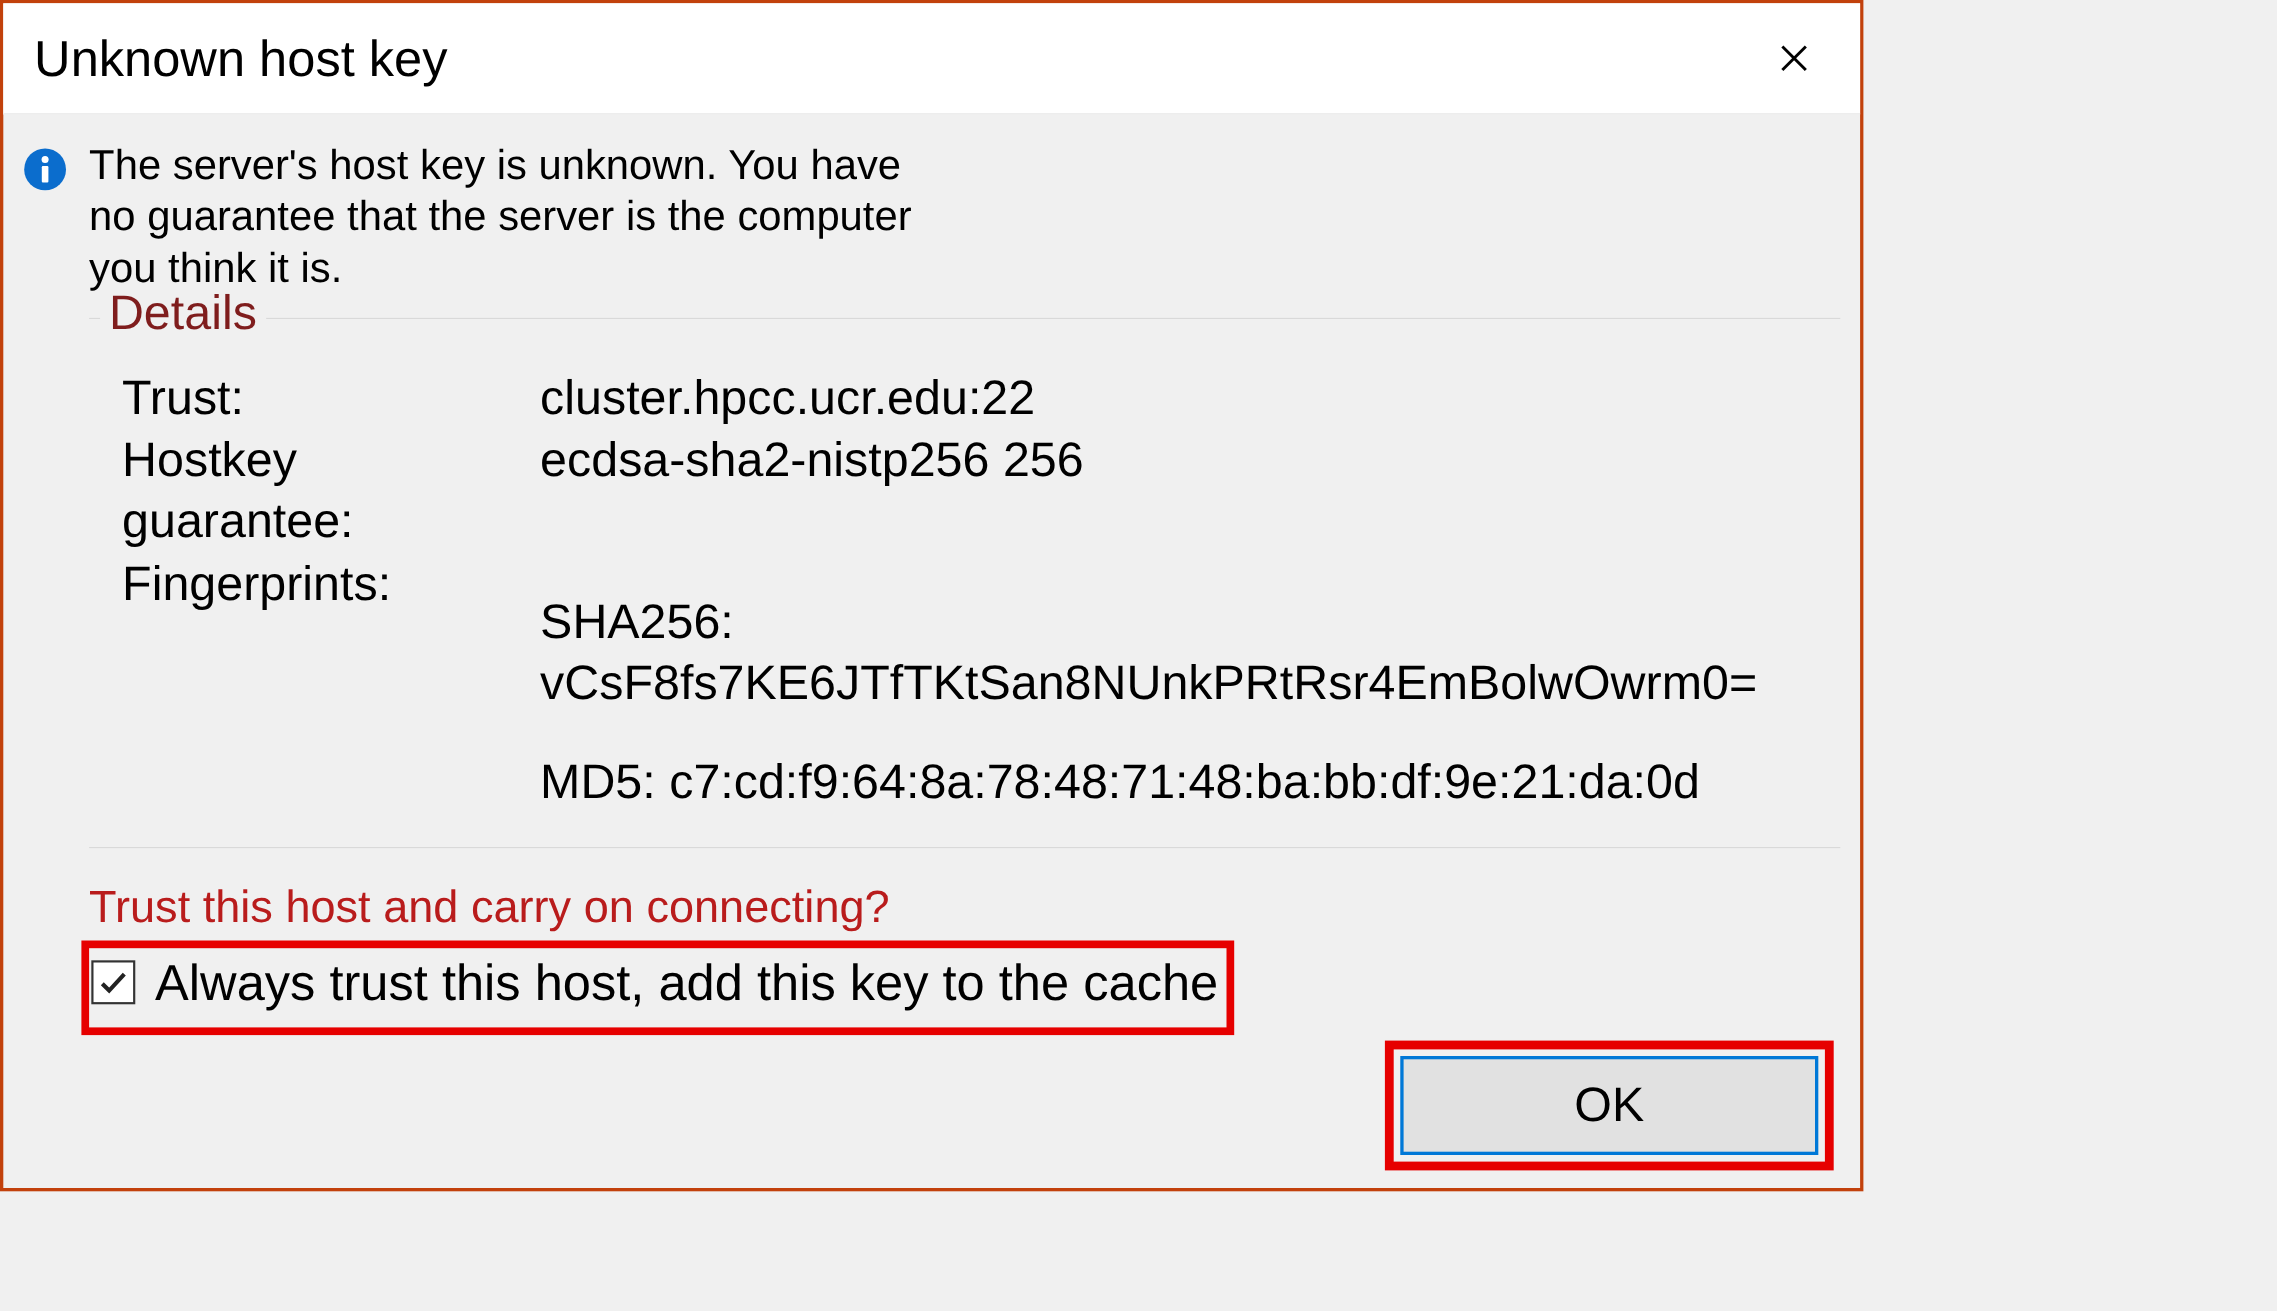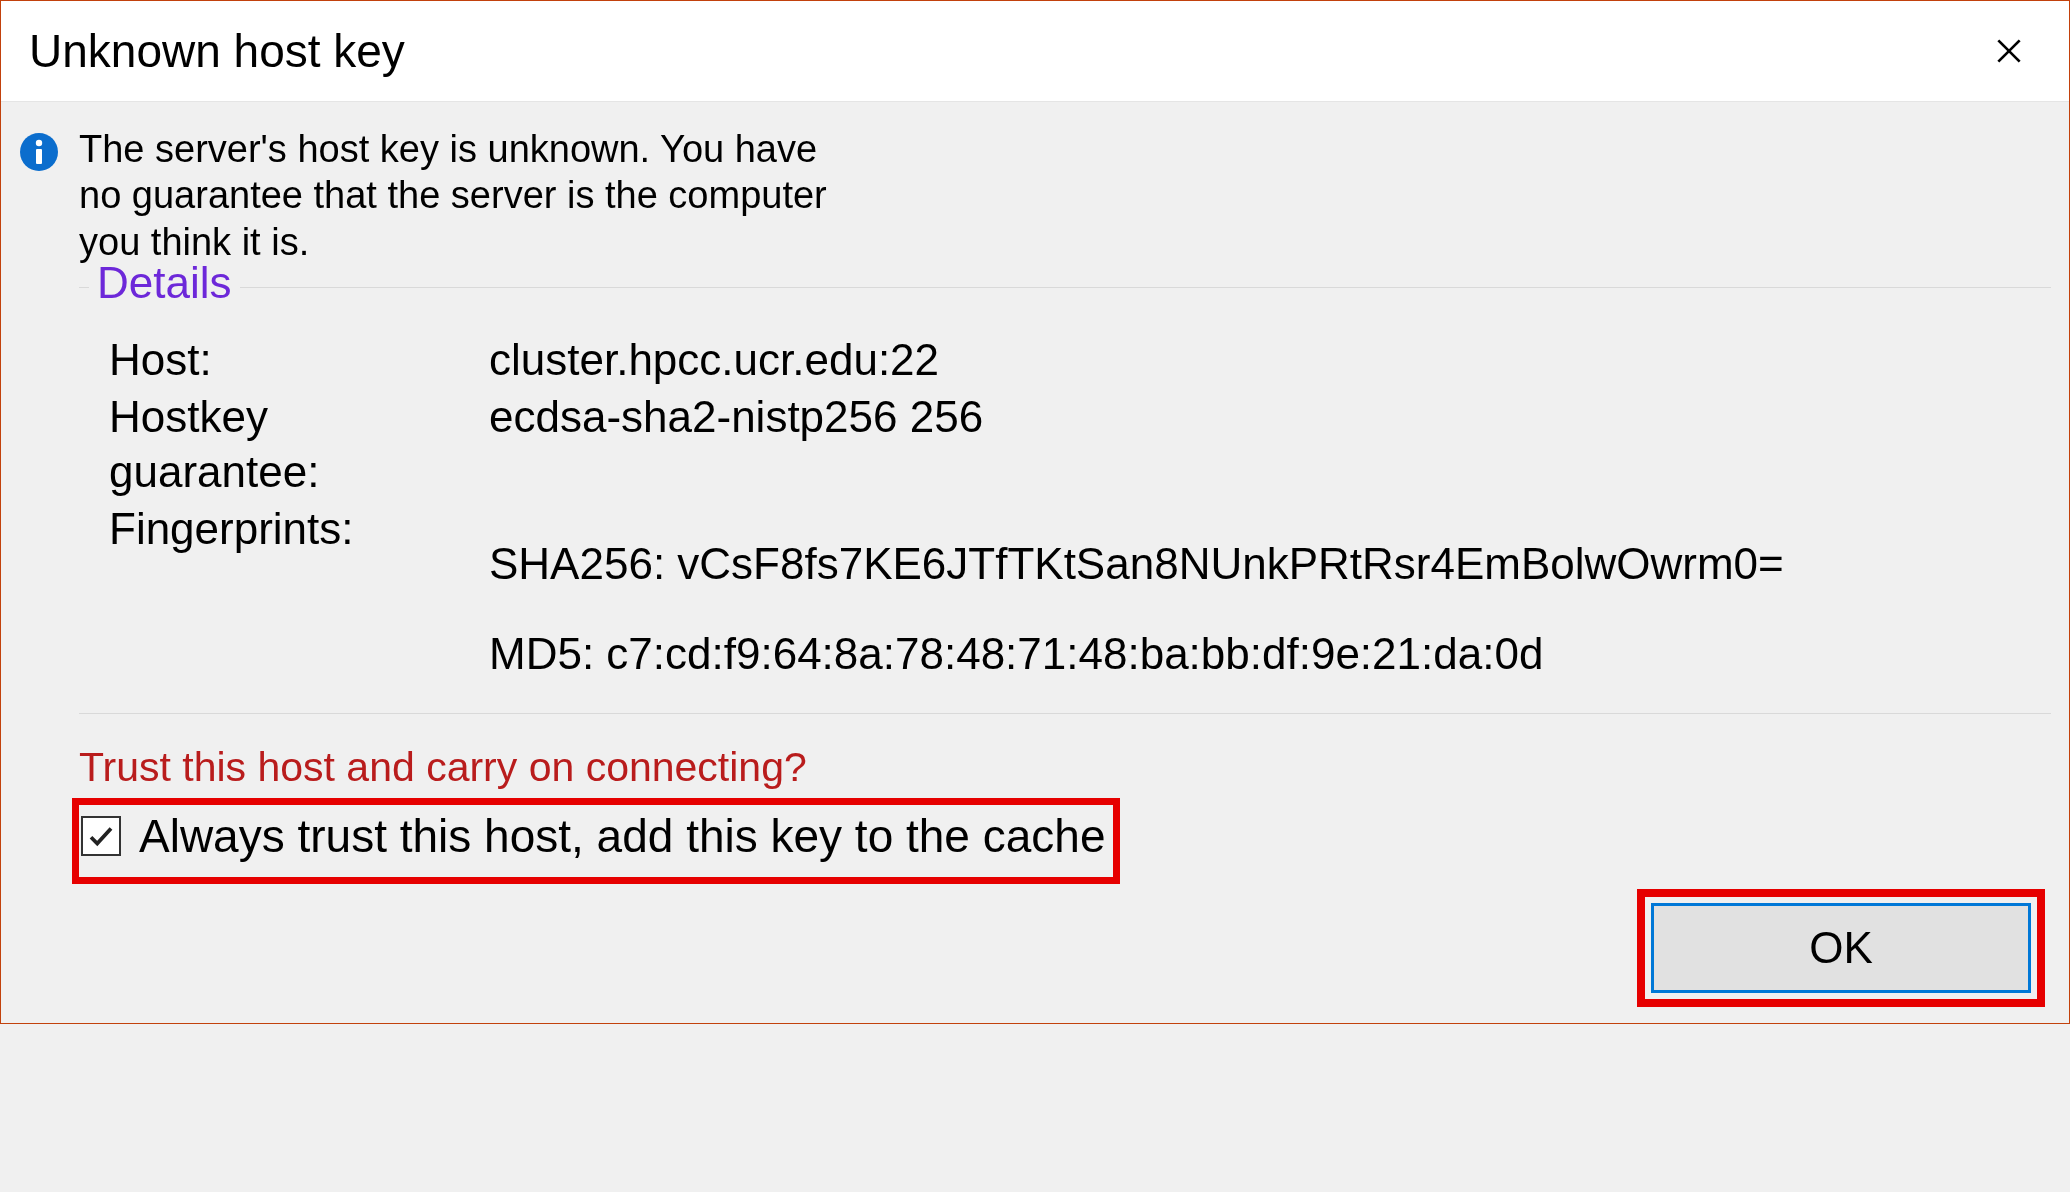--- a/index.html
+++ b/index.html
@@ -4,23 +4,23 @@
   <style>
     * { box-sizing: border-box; margin: 0; padding: 0; }
     body {
       font-family: "Segoe UI", Tahoma, sans-serif;
       background: #f0f0f0;
       width: 2070px;
       height: 1192px;
       overflow: hidden;
     }
     .dialog {
-      width: 2070px;
-      background: #f0f0f0;
-      border: 1px solid #c2410c;
+      width: 1694px;
+      background: #f0f0f0;
+      border: 3px solid #c2410c;
     }
     .titlebar {
       display: flex;
       align-items: center;
       justify-content: space-between;
       background: #ffffff;
       padding: 18px 28px 18px 28px;
       border-bottom: 1px solid #e5e5e5;
     }
     .titlebar .title {
@@ -67,21 +67,21 @@
       padding: 44px 30px 30px 30px;
       background: #f0f0f0;
     }
     .group-legend {
       position: absolute;
       top: -30px;
       left: 10px;
       background: #f0f0f0;
       padding: 0 8px;
       font-size: 44px;
-      color: #6d28d9;
+      color: #7f1d1d;
     }
     .detail-row {
       display: flex;
       font-size: 44px;
       color: #000;
       line-height: 1.25;
       margin-bottom: 2px;
     }
     .detail-label { width: 380px; flex: 0 0 380px; }
     .detail-value { flex: 1; }
@@ -166,21 +166,21 @@
         <rect x="17" y="17" width="6" height="15" fill="#fff" rx="1"></rect>
         <circle cx="20" cy="11" r="3.2" fill="#fff"></circle>
       </svg>
       <div class="msg-text">The server's host key is unknown. You have no guarantee that the server is the computer you think it is.</div>
     </div>
 
     <div class="group">
       <div class="group-legend">Details</div>
 
       <div class="detail-row">
-        <div class="detail-label">Host:</div>
+        <div class="detail-label">Trust:</div>
         <div class="detail-value">cluster.hpcc.ucr.edu:22</div>
       </div>
 
       <div class="detail-row">
         <div class="detail-label" style="width:380px;flex:0 0 380px;">Hostkey guarantee:</div>
         <div class="detail-value">ecdsa-sha2-nistp256 256</div>
       </div>
 
       <div class="detail-row fingerprint">
         <div class="detail-label">Fingerprints:</div>

